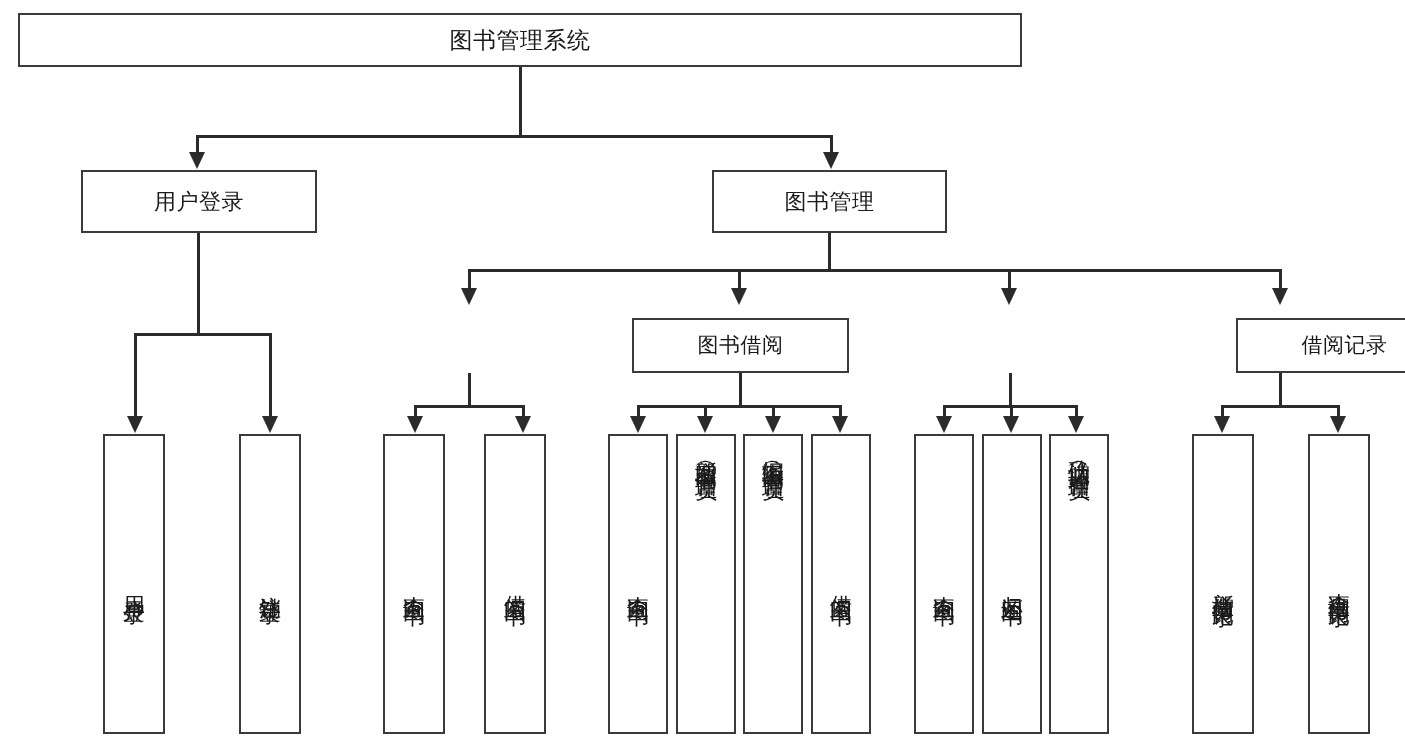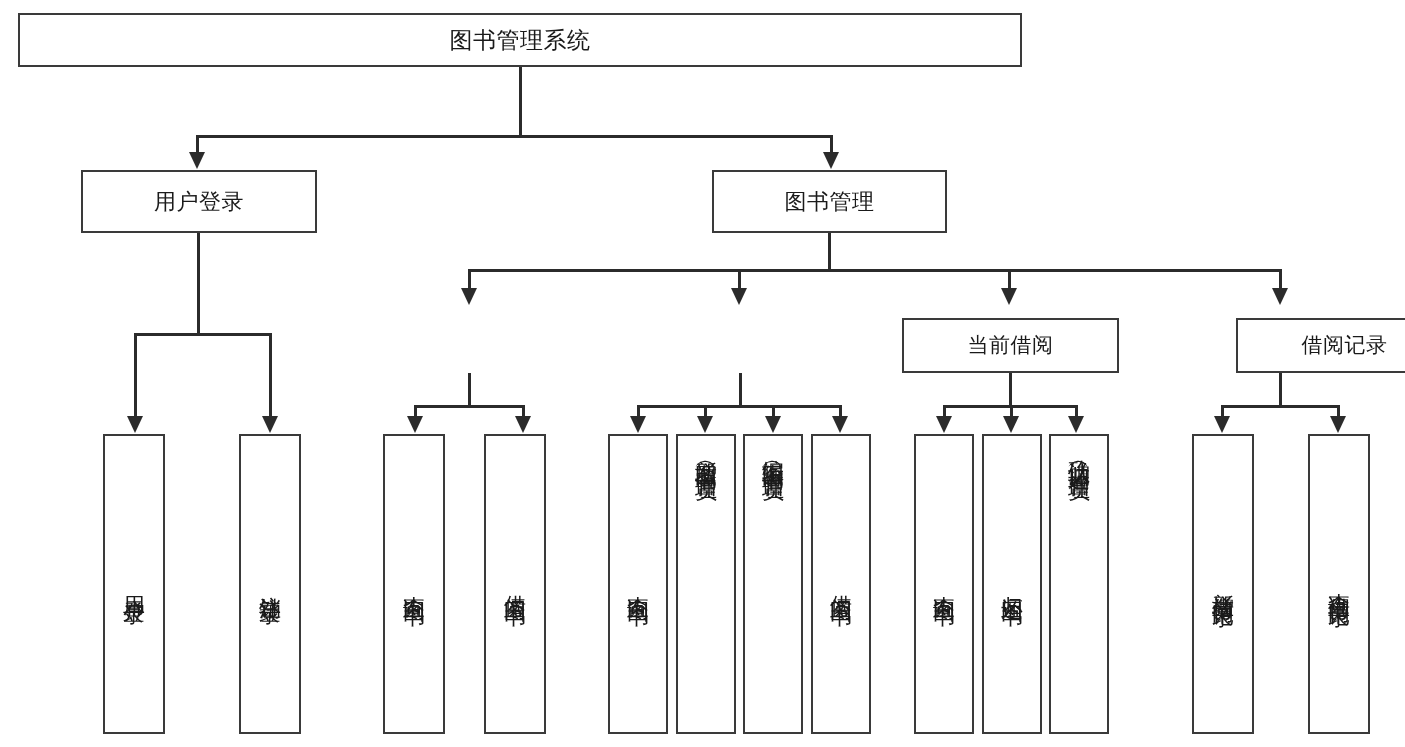--- a/index.html
+++ b/index.html
@@ -122,22 +122,22 @@
   <div class="edge edge-h" style="left:468px; top:269px; width:814px; height:3px;"></div>
   <div class="edge edge-v" style="left:468px; top:269px; width:3px; height:21px;"></div>
   <div class="edge edge-v" style="left:738px; top:269px; width:3px; height:21px;"></div>
   <div class="edge edge-v" style="left:1008px; top:269px; width:3px; height:21px;"></div>
   <div class="edge edge-v" style="left:1279px; top:269px; width:3px; height:21px;"></div>
   <div class="arrow" style="left:461px; top:288px;"></div>
   <div class="arrow" style="left:731px; top:288px;"></div>
   <div class="arrow" style="left:1001px; top:288px;"></div>
   <div class="arrow" style="left:1272px; top:288px;"></div>
 
-  <div class="node node-l3" style="left:902px; top:318px; width:217px; height:55px;">
-    <span class="label">当前借阅</span>
+  <div class="node node-l3" style="left:632px; top:318px; width:217px; height:55px;">
+    <span class="label">图书借阅</span>
   </div>
   <div class="node node-l3" style="left:1236px; top:318px; width:217px; height:55px;">
     <span class="label">借阅记录</span>
   </div>
 
   <div class="edge edge-v" style="left:468px; top:373px; width:3px; height:34px;"></div>
   <div class="edge edge-h" style="left:414px; top:405px; width:111px; height:3px;"></div>
   <div class="edge edge-v" style="left:414px; top:405px; width:3px; height:13px;"></div>
   <div class="edge edge-v" style="left:522px; top:405px; width:3px; height:13px;"></div>
   <div class="arrow" style="left:407px; top:416px;"></div>

